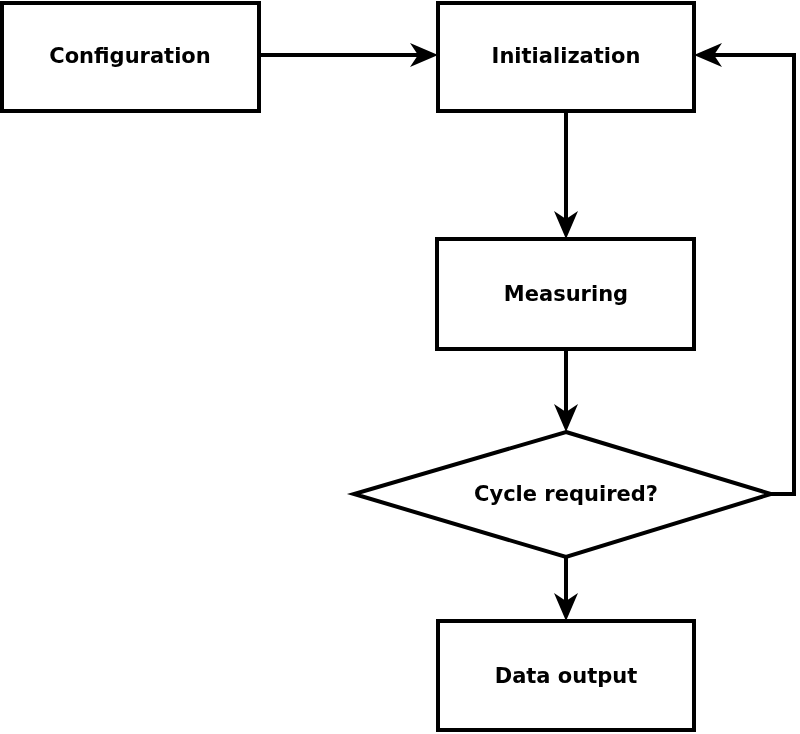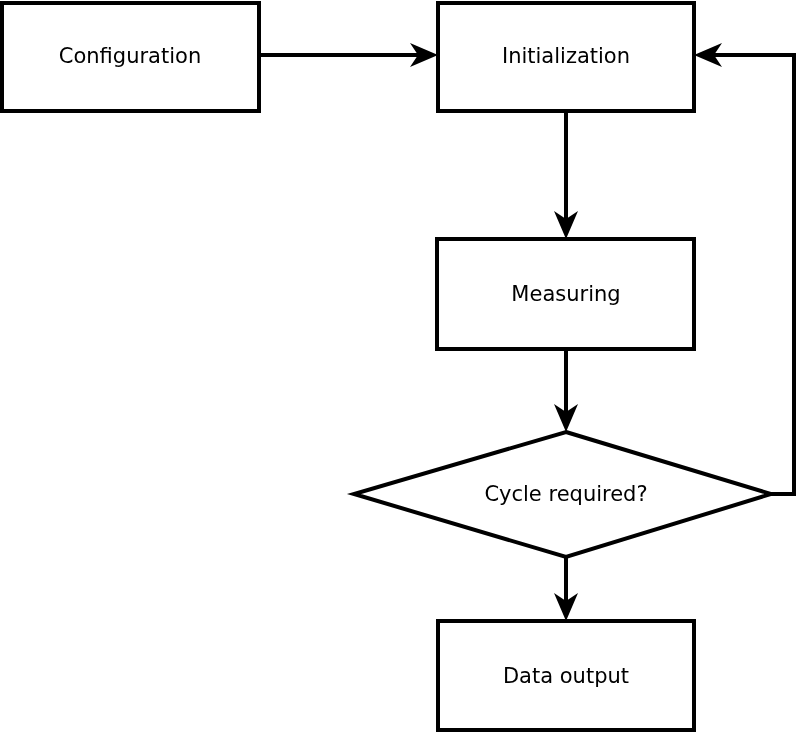--- a/index.html
+++ b/index.html
@@ -9,20 +9,21 @@
   }
   body {
     font-family: "DejaVu Sans", sans-serif;
   }
   #diagram-canvas {
     position: relative;
     width: 800px;
     height: 734px;
     background: #ffffff;
     overflow: hidden;
+    font-weight: bold;
   }
   #flow-svg {
     position: absolute;
     top: 0;
     left: 0;
     width: 800px;
     height: 734px;
     display: block;
   }
   .node-shape {

